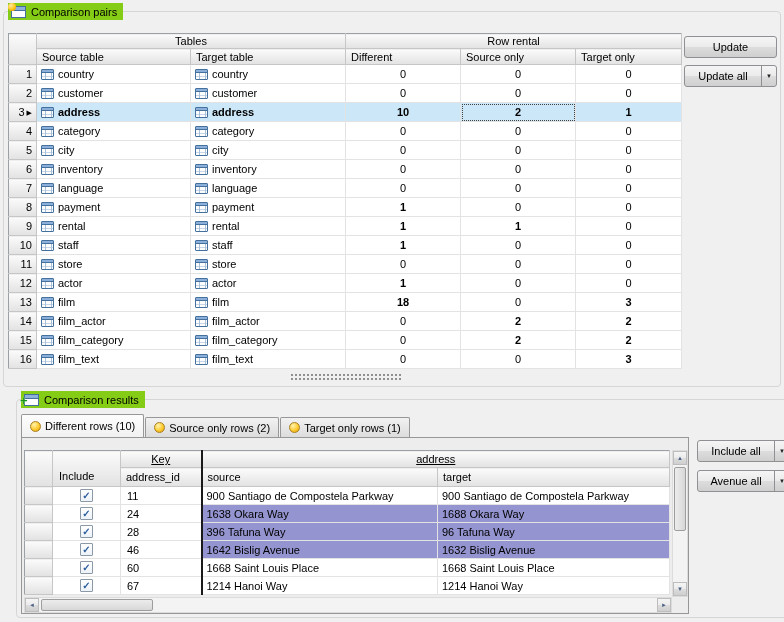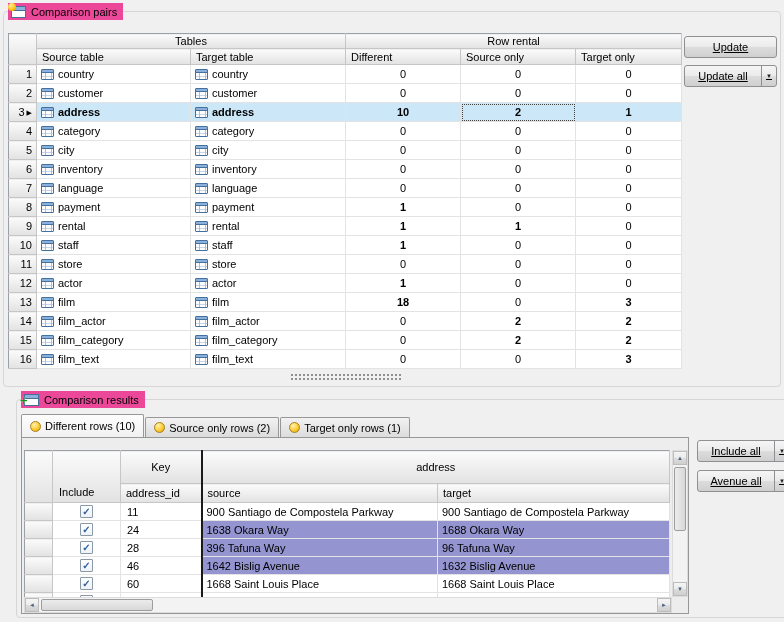--- a/index.html
+++ b/index.html
@@ -10,21 +10,21 @@
   :root {
     --hdr-grad: linear-gradient(#fbfbfb, #f0f0f0 45%, #e2e2e2);
     --btn-grad: linear-gradient(#f5f5f5, #ebebeb 48%, #dddddd 50%, #cfcfcf);
     --selection-bg:#cbe7f8; --diff-row-bg:#9494d0; --frozen-divider:#1a1a1a;
   }
 
   
   .groupbox { position:absolute; border:1px solid #d6d6d6; border-radius:4px; background:#f0f0f0; }
   .gb-pairs   { left:3px; top:11px;  width:778px; height:376px; }
   .gb-results { left:16px; top:399px; width:778px; height:219px; }
-  .gb-title { position:absolute; top:-9px; left:4px; height:17px; background:#ec4899;
+  .gb-title { position:absolute; top:-9px; left:4px; height:17px; background:#84cc16;
               padding:0 6px 0 3px; display:flex; align-items:center; gap:5px; white-space:nowrap; }
 
   .gb-icon { width:15px; height:12px; position:relative; display:inline-block; background:#fff;
              border:1px solid #44709d; flex:none; }
   .gb-icon::before { content:""; position:absolute; left:0; right:0; top:0; height:3px;
              background:#8cb0d9; border-bottom:1px solid #44709d; }
   .gb-icon.pairs::after { content:""; position:absolute; left:-4px; top:-4px; width:8px; height:8px;
              border-radius:50%; background:radial-gradient(circle at 35% 30%, #ffe9a0, #ffc20e 60%, #d78f00); }
   .gb-icon.results::after { content:"+"; position:absolute; left:-5px; top:1px; color:#17941c;
              font-weight:bold; font-size:13px; line-height:9px; text-shadow:0 0 1px #fff; }
@@ -59,42 +59,42 @@
   .pairs-grid { position:absolute; left:4px; top:21px; width:673px; }
   .pairs-buttons { position:absolute; right:3px; top:24px; width:93px; display:flex;
                    flex-direction:column; gap:7px; }
   .splitter { position:absolute; left:286px; top:361px; width:112px; height:7px;
               background-image:radial-gradient(circle at 2px 2px, #8f8f8f 1px, rgba(0,0,0,0) 1.4px);
               background-size:4px 4px; }
 
   
   .btn { height:22px; border:1px solid #8e9094; border-radius:3px; background:var(--btn-grad);
          font-family:inherit; font-size:11px; color:#000; display:flex; align-items:center;
-         justify-content:center; cursor:default; width:100%;text-decoration:underline; }
+         justify-content:center; cursor:default; width:100%; }
   button.btn { display:block; }
   .btn.split { display:flex; padding:0; }
   .btn.split .lbl { flex:1; text-align:center; line-height:20px; }
   .btn.split .arrow { width:15px; align-self:stretch; border-left:1px solid #8e9094; font-size:6px;
          display:flex; align-items:center; justify-content:center; color:#222; }
 
   
   .tabstrip { position:absolute; left:4px; top:14px; height:23px; display:flex; align-items:flex-end; z-index:3; }
   .tab { display:flex; align-items:center; gap:4px; padding:4px 8px; height:20px;
          border:1px solid #979797; border-bottom:none; border-radius:2px 2px 0 0;
          background:linear-gradient(#f2f2f2, #dcdcdc); margin-right:1px; white-space:nowrap; }
   .tab.active { height:23px; background:linear-gradient(#fdfdfd, #f1f1f1); position:relative; z-index:4; }
   .ball { width:11px; height:11px; border-radius:50%; border:1px solid #a87f1f; flex:none;
           background:radial-gradient(circle at 35% 30%, #fff3b0, #ffcc33 55%, #e09a00); }
 
   .tabpage { position:absolute; left:4px; top:37px; width:668px; height:177px;
              border:1px solid #979797; background:#ededed; }
 
   
   .grid2 { position:absolute; left:2px; top:12px; width:645px; }
-  .grid2 th.grp  { height:33px; }
+  .grid2 th.grp  { height:17px;text-decoration:underline; }
   .grid2 th.colh { height:19px; }
   .grid2 th.inclh { text-align:left; vertical-align:bottom; padding:0 0 4px 6px; }
   .grid2 td { height:18px; }
   .grid2 td.idcell { padding-left:6px; }
   .grid2 td.valcell { padding-left:4px; }
   .grid2 .frozen { border-left:2px solid var(--frozen-divider); }
   .grid2 tr.diff td.dv { background:var(--diff-row-bg); }
   .grid2 td.chk { text-align:center; }
   .checkbox { width:13px; height:13px; border:1px solid #8b98a5; border-radius:1px;
               background:linear-gradient(#ffffff,#eef3f8); display:inline-flex; align-items:center;

